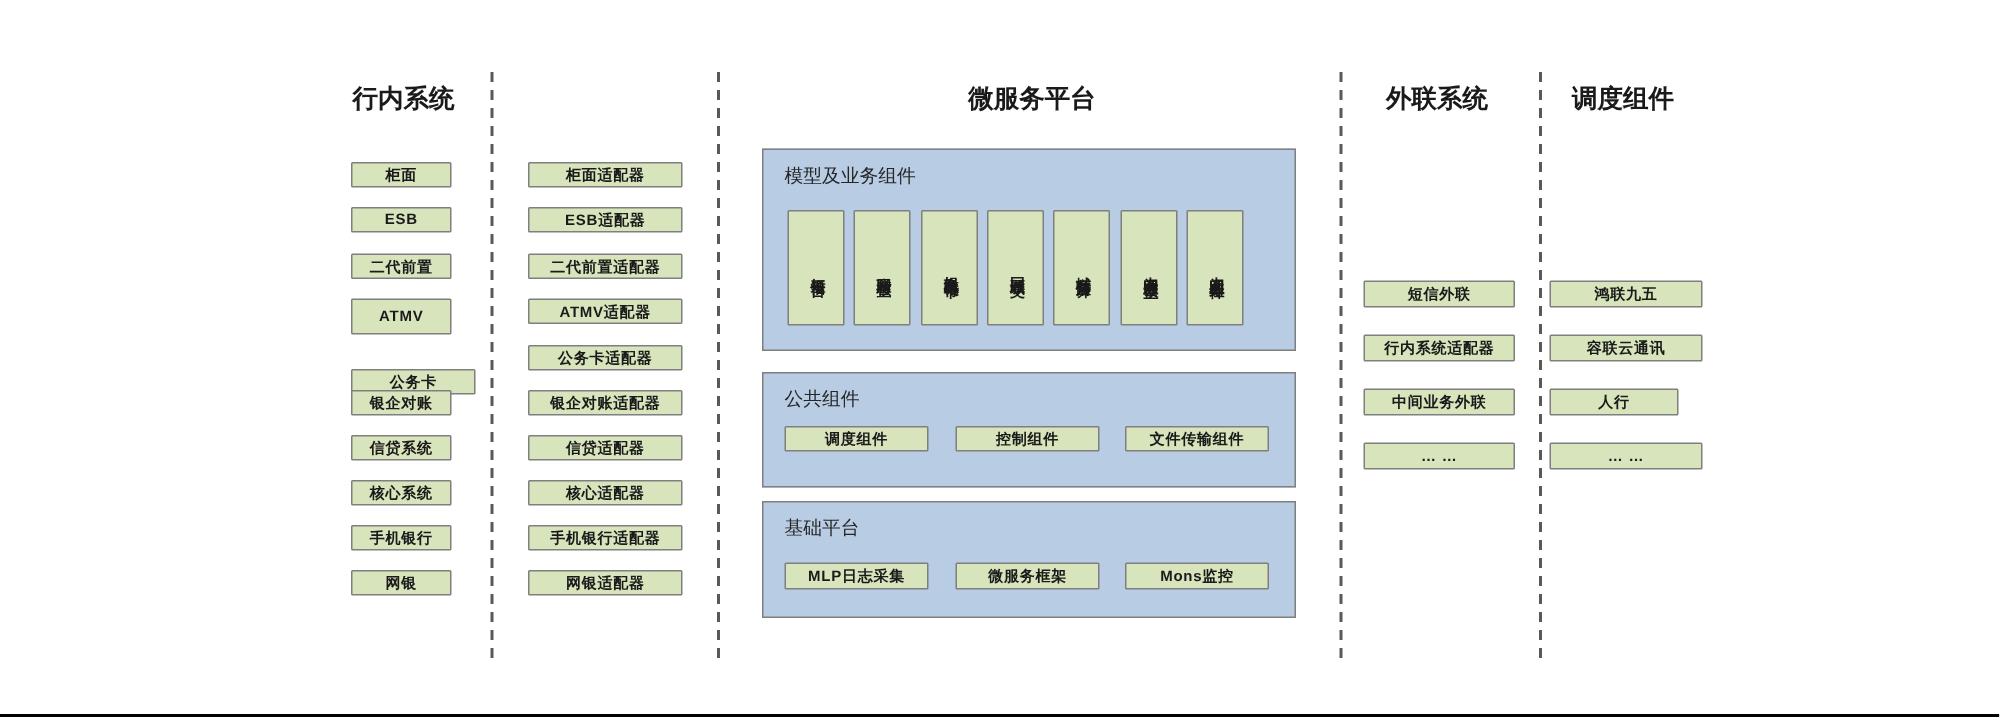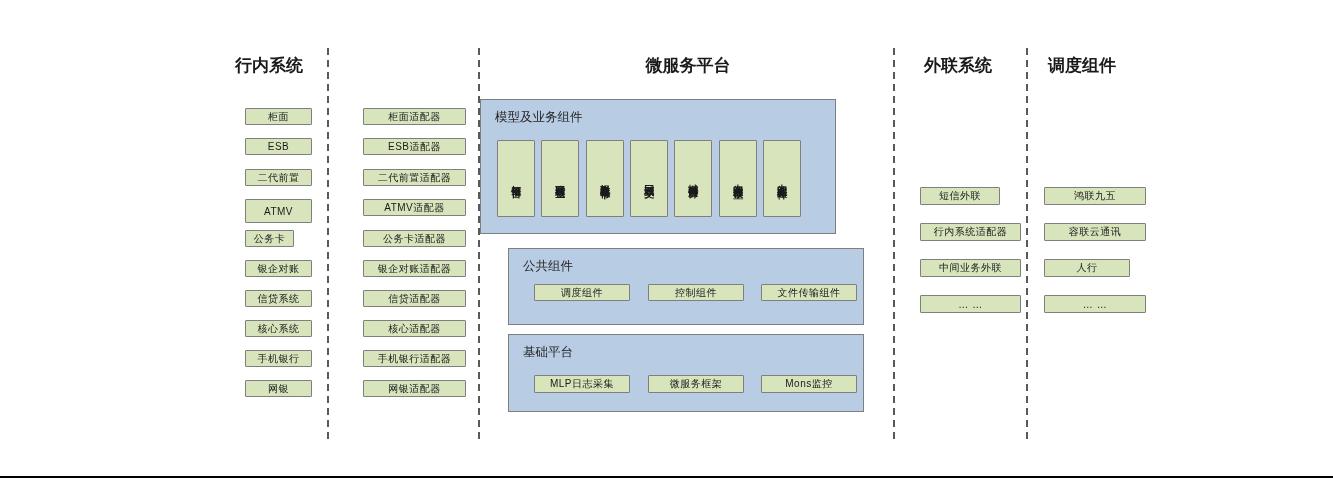--- a/index.html
+++ b/index.html
@@ -13,23 +13,22 @@
   }
   .vsep{
     position:absolute;top:48px;height:394px;width:2px;
     background:repeating-linear-gradient(to bottom,var(--sep-color,#595959) 0 7px,transparent 7px 12px);
   }
   .gbox{
     position:absolute;box-sizing:border-box;
     background:var(--green-fill,#d7e4bc);
     border:1px solid var(--green-border,#7f7f7f);
     display:flex;align-items:center;justify-content:center;
-    font-size:10px;font-weight:normal;letter-spacing:.5px;white-space:nowrap;color:#1a1a1a;
+    font-size:10px;font-weight:bold;letter-spacing:.5px;white-space:nowrap;color:#1a1a1a;
     border-radius:1px;
-    margin-left:11px;
   }
   .container{
     position:absolute;box-sizing:border-box;
     background:var(--blue-fill,#b8cce4);
     border:1px solid var(--blue-border,#7f7f7f);
   }
   .container-title{
     position:absolute;left:14px;top:9px;font-size:12.5px;color:#262626;white-space:nowrap;
   }
   .vbox{
@@ -57,39 +56,39 @@
 
   <div class="vsep" style="left:327px"></div>
   <div class="vsep" style="left:478px"></div>
   <div class="vsep" style="left:893px"></div>
   <div class="vsep" style="left:1026px"></div>
 
   <div class="gbox" style="left:234px;top:108px;width:67px;height:17px">柜面</div>
   <div class="gbox" style="left:234px;top:138px;width:67px;height:17px">ESB</div>
   <div class="gbox" style="left:234px;top:169px;width:67px;height:17px">二代前置</div>
   <div class="gbox" style="left:234px;top:199px;width:67px;height:24px">ATMV</div>
-  <div class="gbox" style="left:234px;top:230px;width:49px;height:17px">公务卡</div>
+  <div class="gbox" style="left:234px;top:246px;width:83px;height:17px">公务卡</div>
   <div class="gbox" style="left:234px;top:260px;width:67px;height:17px">银企对账</div>
   <div class="gbox" style="left:234px;top:290px;width:67px;height:17px">信贷系统</div>
   <div class="gbox" style="left:234px;top:320px;width:67px;height:17px">核心系统</div>
   <div class="gbox" style="left:234px;top:350px;width:67px;height:17px">手机银行</div>
   <div class="gbox" style="left:234px;top:380px;width:67px;height:17px">网银</div>
 
   <div class="gbox" style="left:352px;top:108px;width:103px;height:17px">柜面适配器</div>
   <div class="gbox" style="left:352px;top:138px;width:103px;height:17px">ESB适配器</div>
   <div class="gbox" style="left:352px;top:169px;width:103px;height:17px">二代前置适配器</div>
   <div class="gbox" style="left:352px;top:199px;width:103px;height:17px">ATMV适配器</div>
   <div class="gbox" style="left:352px;top:230px;width:103px;height:17px">公务卡适配器</div>
   <div class="gbox" style="left:352px;top:260px;width:103px;height:17px">银企对账适配器</div>
   <div class="gbox" style="left:352px;top:290px;width:103px;height:17px">信贷适配器</div>
   <div class="gbox" style="left:352px;top:320px;width:103px;height:17px">核心适配器</div>
   <div class="gbox" style="left:352px;top:350px;width:103px;height:17px">手机银行适配器</div>
   <div class="gbox" style="left:352px;top:380px;width:103px;height:17px">网银适配器</div>
 
-  <div class="container" style="left:480px;top:99px;width:356px;height:135px">
+  <div class="container" style="left:508px;top:99px;width:356px;height:135px">
     <div class="container-title">模型及业务组件</div>
     <div class="vbox" style="left:16px;top:40px;width:38px;height:77px">短信平台</div>
     <div class="vbox" style="left:60px;top:40px;width:38px;height:77px">联网核查</div>
     <div class="vbox" style="left:105px;top:40px;width:38px;height:77px">银联及银行卡</div>
     <div class="vbox" style="left:149px;top:40px;width:38px;height:77px">同城票交</div>
     <div class="vbox" style="left:193px;top:40px;width:38px;height:77px">城商行清算</div>
     <div class="vbox" style="left:238px;top:40px;width:38px;height:77px">中间业务模型</div>
     <div class="vbox" style="left:282px;top:40px;width:38px;height:77px">中间业务组件</div>
   </div>
 
@@ -100,21 +99,21 @@
     <div class="gbox" style="left:241px;top:35px;width:96px;height:17px">文件传输组件</div>
   </div>
 
   <div class="container" style="left:508px;top:334px;width:356px;height:78px">
     <div class="container-title">基础平台</div>
     <div class="gbox" style="left:14px;top:40px;width:96px;height:18px">MLP日志采集</div>
     <div class="gbox" style="left:128px;top:40px;width:96px;height:18px">微服务框架</div>
     <div class="gbox" style="left:241px;top:40px;width:96px;height:18px">Mons监控</div>
   </div>
 
-  <div class="gbox" style="left:909px;top:187px;width:80px;height:18px">短信外联</div>
+  <div class="gbox" style="left:909px;top:187px;width:101px;height:18px">短信外联</div>
   <div class="gbox" style="left:909px;top:223px;width:101px;height:18px">行内系统适配器</div>
   <div class="gbox" style="left:909px;top:259px;width:101px;height:18px">中间业务外联</div>
   <div class="gbox" style="left:909px;top:295px;width:101px;height:18px">… …</div>
 
   <div class="gbox" style="left:1033px;top:187px;width:102px;height:18px">鸿联九五</div>
   <div class="gbox" style="left:1033px;top:223px;width:102px;height:18px">容联云通讯</div>
   <div class="gbox" style="left:1033px;top:259px;width:86px;height:18px">人行</div>
   <div class="gbox" style="left:1033px;top:295px;width:102px;height:18px">… …</div>
 
   <div class="hrule"></div>

